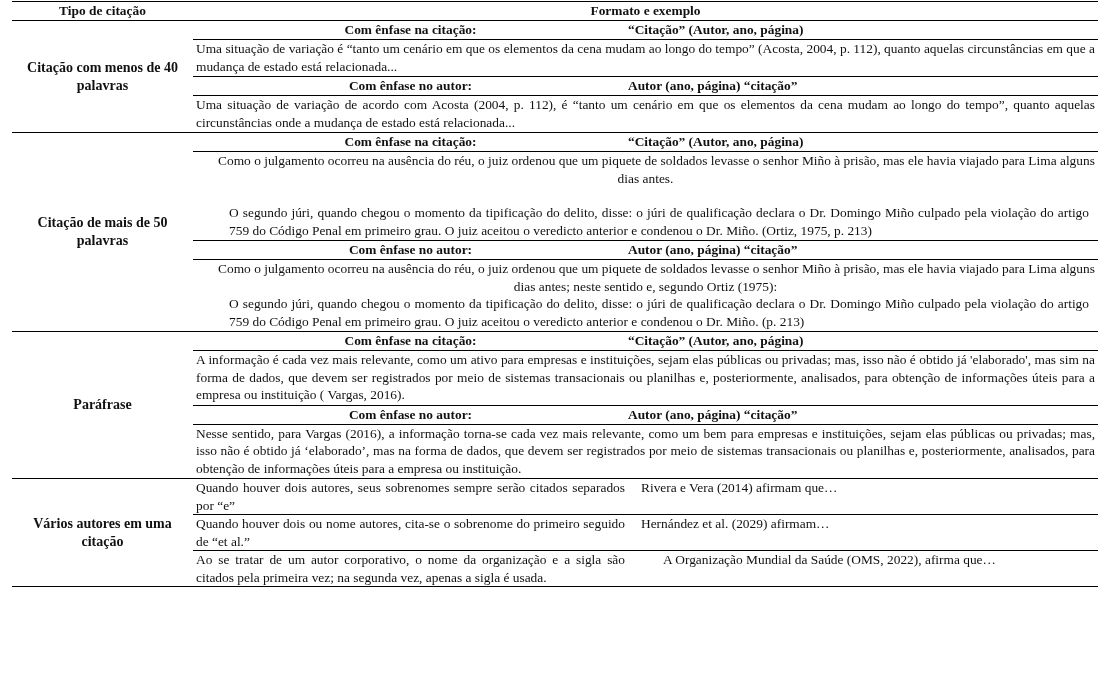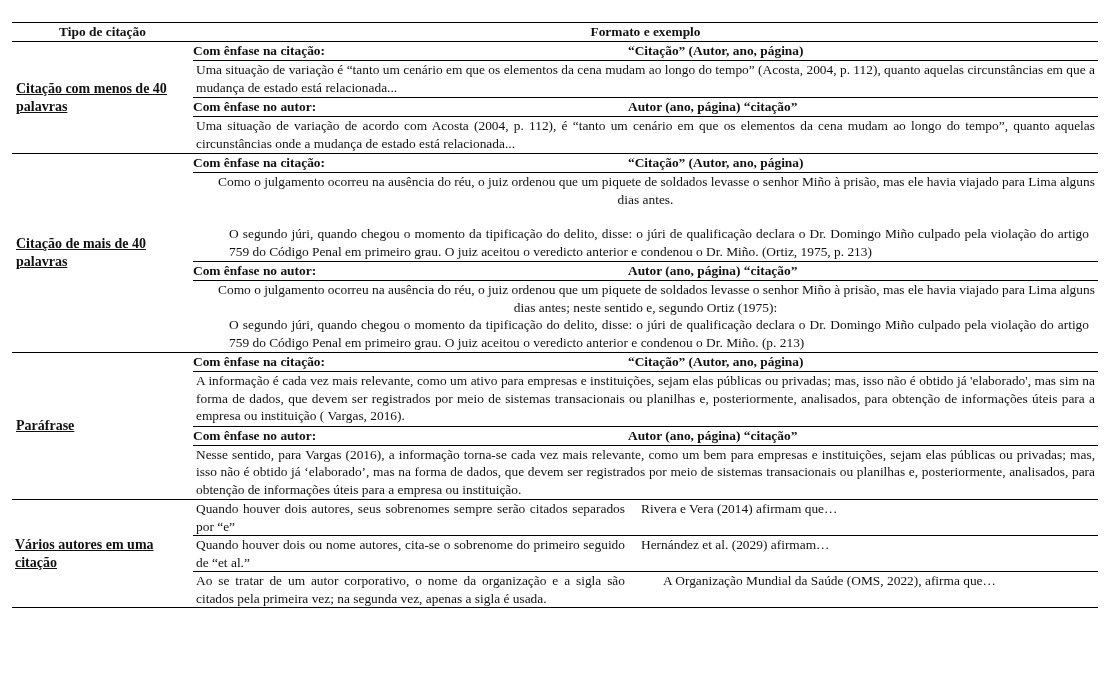--- a/index.html
+++ b/index.html
@@ -1,28 +1,28 @@
 <!DOCTYPE html>
 <html><head>
   <meta charset="utf-8">
   <style>
     html, body { margin: 0; padding: 0; background: #ffffff; }
     body {
       width: 1120px; height: 689px; overflow: hidden;
       font-family: "Liberation Serif", "DejaVu Serif", serif;
       font-size: 13.4px; color: #111;
     }
-    .wrap { position: relative; left: 12px; top: 22px; width: 1086px; }
+    .wrap { position: relative; left: 12px; top: 1px; width: 1086px; }
     table { border-collapse: collapse; width: 1086px; table-layout: fixed; }
     td, th { padding: 0; vertical-align: top; line-height: 17.5px; }
     .hdr th { font-weight: bold; border-top: 1px solid #000; border-bottom: 1px solid #000; height: 18px; text-align: center; }
     .hdr th.col1 { width: 181px; }
-    .type-cell { font-weight: bold; text-align: left; vertical-align: middle; border-bottom: 1px solid #000; font-size: 14px; line-height: 18px; padding: 0 4px; text-decoration: underline; }
+    .type-cell { font-weight: bold; text-align: center; vertical-align: middle; border-bottom: 1px solid #000; font-size: 14px; line-height: 18px; padding: 0 4px; }
     .fmt-row td { border-bottom: 1px solid #000; font-weight: bold; height: 18px; }
-    .fmt-row .fmt-label { text-align: left; margin-top: 12px; }
+    .fmt-row .fmt-label { text-align: center; margin-top: 12px; }
     .fmt-row .fmt-pattern { text-align: left; }
     .ex td { border-bottom: 1px solid #000; padding: 0 3px 1px 3px; }
     .justify { text-align: justify; margin-top: 32px; }
     .indent1 { text-indent: 22px; text-align: center; }
     .blockq { padding-left: 33px; padding-right: 6px; text-align: justify; }
     .gap { height: 17px; }
     .multi td { border-bottom: 1px solid #000; padding: 0 3px; }
     .multi .rule { text-align: justify; width: 432px; }
     .multi .eg { padding-left: 13px; }
     .multi .eg.corp { padding-left: 35px; }
@@ -53,21 +53,21 @@
   </tr>
   <tr class="fmt-row">
     <td class="fmt-label">Com ênfase no autor:</td>
     <td class="fmt-pattern">Autor (ano, página) “citação”</td>
   </tr>
   <tr class="ex">
     <td colspan="2" class="justify">Uma situação de variação de acordo com Acosta (2004, p. 112), é “tanto um cenário em que os elementos da cena mudam ao longo do tempo”, quanto aquelas circunstâncias onde a mudança de estado está relacionada...</td>
   </tr>
 
   <tr class="fmt-row">
-    <td rowspan="4" class="type-cell">Citação de mais de 40 palavras</td>
+    <td rowspan="4" class="type-cell">Citação de mais de 50 palavras</td>
     <td class="fmt-label">Com ênfase na citação:</td>
     <td class="fmt-pattern">“Citação” (Autor, ano, página)</td>
   </tr>
   <tr class="ex">
     <td colspan="2">
       <div class="indent1">Como o julgamento ocorreu na ausência do réu, o juiz ordenou que um piquete de soldados levasse o senhor Miño à prisão, mas ele havia viajado para Lima alguns dias antes.</div>
       <div class="gap"></div>
       <div class="blockq">O segundo júri, quando chegou o momento da tipificação do delito, disse: o júri de qualificação declara o Dr. Domingo Miño culpado pela violação do artigo 759 do Código Penal em primeiro grau. O juiz aceitou o veredicto anterior e condenou o Dr. Miño. (Ortiz, 1975, p. 213)</div>
     </td>
   </tr>

